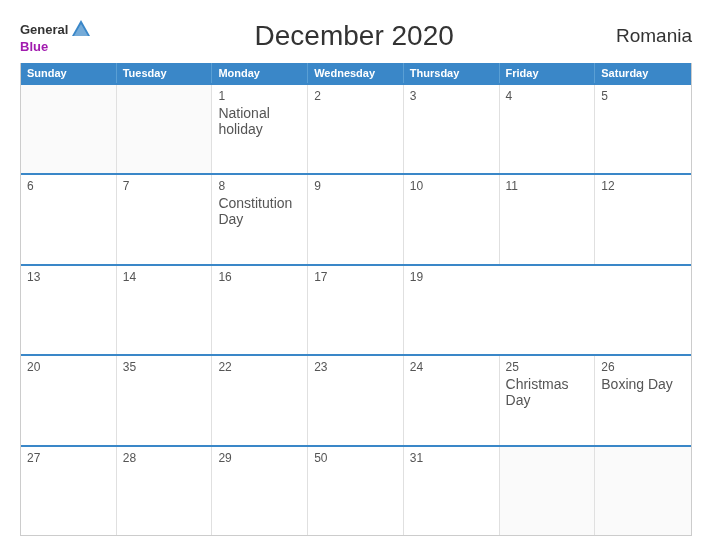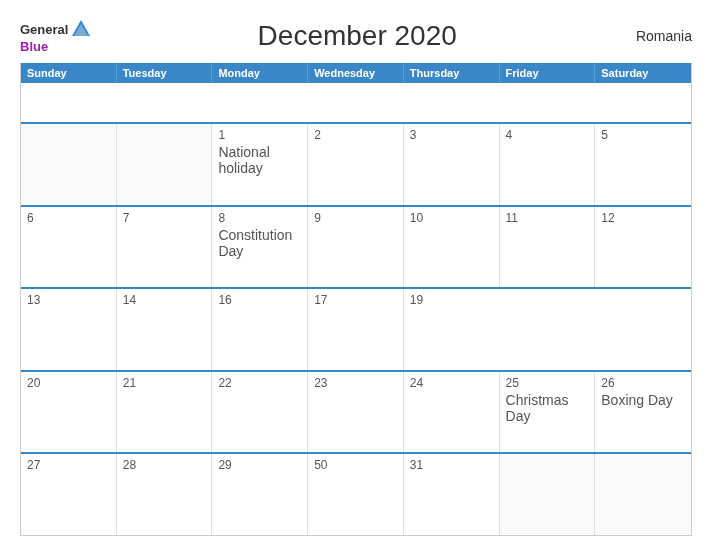--- a/index.html
+++ b/index.html
@@ -55,32 +55,31 @@
       align-items: center;
     }
     .title {
       font-size: 28px;
       font-weight: normal;
       color: #333;
       text-align: center;
       flex: 1;
     }
     .country {
-      font-size: 14px;
+      font-size: 19px;
       color: #333;
       min-width: 70px;
       text-align: right;
     }
     .calendar {
       flex: 1;
       border: 1px solid #ccc;
       border-top: none;
       display: flex;
       flex-direction: column;
-      gap: 39px;
     }
     .cal-header-row {
       display: grid;
       grid-template-columns: repeat(7, 1fr);
       background: #3a87c8;
     }
     .cal-header-cell {
       color: #fff;
       font-size: 11px;
       font-weight: bold;
@@ -219,21 +218,21 @@
           </div>
           <div class="cal-cell">
             <span class="cal-day-num">19</span>
           </div>
         </div>
         <div class="cal-week">
           <div class="cal-cell">
             <span class="cal-day-num">20</span>
           </div>
           <div class="cal-cell">
-            <span class="cal-day-num">21</span>
+            <span class="cal-day-num">35</span>
           </div>
           <div class="cal-cell">
             <span class="cal-day-num">22</span>
           </div>
           <div class="cal-cell">
             <span class="cal-day-num">23</span>
           </div>
           <div class="cal-cell">
             <span class="cal-day-num">24</span>
           </div>

